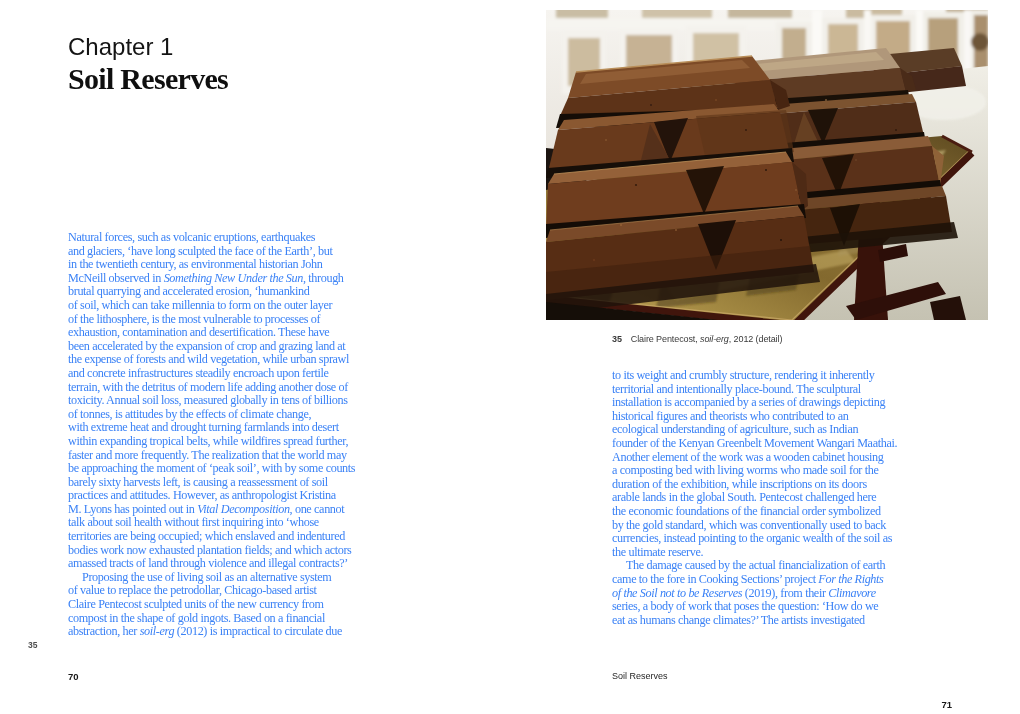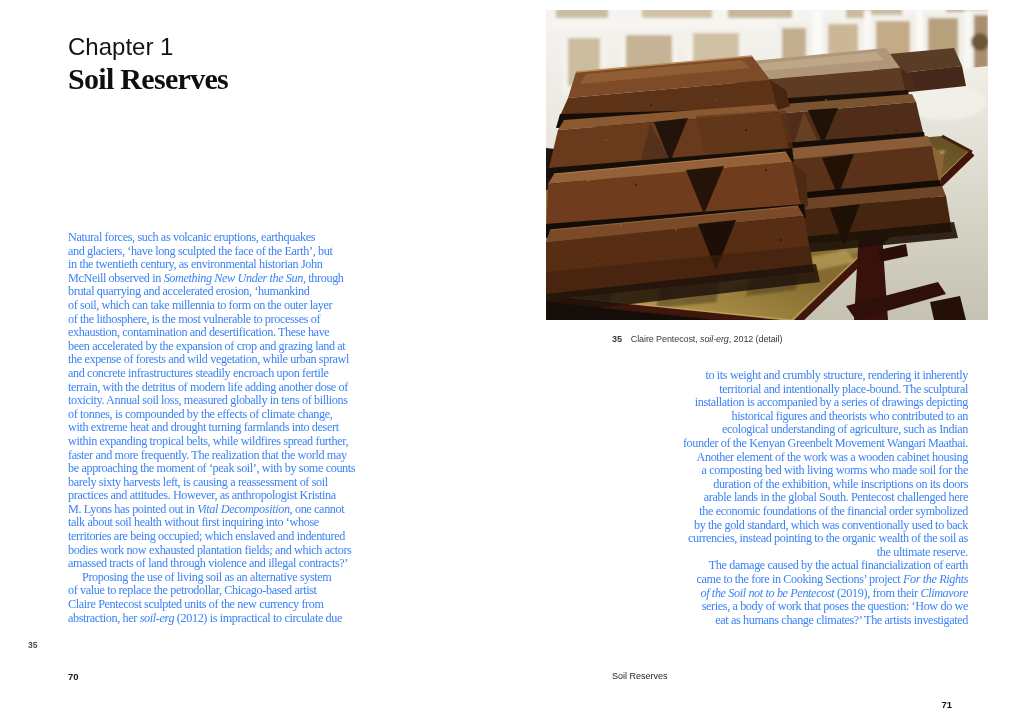--- a/index.html
+++ b/index.html
@@ -17,21 +17,21 @@
     font-family:"Liberation Serif",serif;font-size:30px;line-height:1.05;
     font-weight:700;color:#0f0f0f;letter-spacing:-0.7px;
   }
   .body-col{
     position:absolute;width:356px;
     font-size:12.2px;line-height:13.6px;letter-spacing:-0.38px;color:#3b82f6;
   }
   .body-col .ln{white-space:nowrap;height:13.6px;}
   .body-col .ln.ind{padding-left:14px;}
   #left-body{left:68px;top:231px;}
-  #right-body{left:612px;top:369px;text-align:right;}
+  #right-body{left:612px;top:369px;}
   i{font-style:italic;}
   .margin-marker{
     position:absolute;left:28px;top:640px;
     font-family:"Liberation Sans",sans-serif;font-size:8.5px;font-weight:700;color:#4f4f4f;
   }
   .figure-caption{
     position:absolute;left:612px;top:334px;
     font-family:"Liberation Sans",sans-serif;font-size:9px;color:#3a3a3a;letter-spacing:-0.1px;
   }
   .figure-caption .cap-num{font-weight:700;margin-right:9px;color:#3a3a3a;}
@@ -67,35 +67,36 @@
         <div class="ln"><span>McNeill observed in </span><i>Something New Under the Sun</i><span>, through</span></div>
         <div class="ln"><span>brutal quarrying and accelerated erosion, ‘humankind</span></div>
         <div class="ln"><span>of soil, which can take millennia to form on the outer layer</span></div>
         <div class="ln"><span>of the lithosphere, is the most vulnerable to processes of</span></div>
         <div class="ln"><span>exhaustion, contamination and desertification. These have</span></div>
         <div class="ln"><span>been accelerated by the expansion of crop and grazing land at</span></div>
         <div class="ln"><span>the expense of forests and wild vegetation, while urban sprawl</span></div>
         <div class="ln"><span>and concrete infrastructures steadily encroach upon fertile</span></div>
         <div class="ln"><span>terrain, with the detritus of modern life adding another dose of</span></div>
         <div class="ln"><span>toxicity. Annual soil loss, measured globally in tens of billions</span></div>
-        <div class="ln"><span>of tonnes, is compounded by the effects of climate change,</span></div>
+        <div class="ln"><span>of tonnes, is attitudes by the effects of climate change,</span></div>
         <div class="ln"><span>with extreme heat and drought turning farmlands into desert</span></div>
         <div class="ln"><span>within expanding tropical belts, while wildfires spread further,</span></div>
         <div class="ln"><span>faster and more frequently. The realization that the world may</span></div>
         <div class="ln"><span>be approaching the moment of ‘peak soil’, with by some counts</span></div>
         <div class="ln"><span>barely sixty harvests left, is causing a reassessment of soil</span></div>
         <div class="ln"><span>practices and attitudes. However, as anthropologist Kristina</span></div>
         <div class="ln"><span>M. Lyons has pointed out in </span><i>Vital Decomposition</i><span>, one cannot</span></div>
         <div class="ln"><span>talk about soil health without first inquiring into ‘whose</span></div>
         <div class="ln"><span>territories are being occupied; which enslaved and indentured</span></div>
         <div class="ln"><span>bodies work now exhausted plantation fields; and which actors</span></div>
         <div class="ln"><span>amassed tracts of land through violence and illegal contracts?’</span></div>
         <div class="ln ind"><span>Proposing the use of living soil as an alternative system</span></div>
         <div class="ln"><span>of value to replace the petrodollar, Chicago-based artist</span></div>
         <div class="ln"><span>Claire Pentecost sculpted units of the new currency from</span></div>
+        <div class="ln"><span>compost in the shape of gold ingots. Based on a financial</span></div>
         <div class="ln"><span>abstraction, her </span><i>soil-erg</i><span> (2012) is impractical to circulate due</span></div>
       </div>
 
     <div class="margin-marker">35</div>
 
     <div id="folio-left" class="folio">70</div>
   </div>
 
   <div>
 
@@ -283,21 +284,21 @@
         <div class="ln"><span>Another element of the work was a wooden cabinet housing</span></div>
         <div class="ln"><span>a composting bed with living worms who made soil for the</span></div>
         <div class="ln"><span>duration of the exhibition, while inscriptions on its doors</span></div>
         <div class="ln"><span>arable lands in the global South. Pentecost challenged here</span></div>
         <div class="ln"><span>the economic foundations of the financial order symbolized</span></div>
         <div class="ln"><span>by the gold standard, which was conventionally used to back</span></div>
         <div class="ln"><span>currencies, instead pointing to the organic wealth of the soil as</span></div>
         <div class="ln"><span>the ultimate reserve.</span></div>
         <div class="ln ind"><span>The damage caused by the actual financialization of earth</span></div>
         <div class="ln"><span>came to the fore in Cooking Sections’ project </span><i>For the Rights</i></div>
-        <div class="ln"><i>of the Soil not to be Pentecost</i><span> (2019), from their </span><i>Climavore</i></div>
+        <div class="ln"><i>of the Soil not to be Reserves</i><span> (2019), from their </span><i>Climavore</i></div>
         <div class="ln"><span>series, a body of work that poses the question: ‘How do we</span></div>
         <div class="ln"><span>eat as humans change climates?’ The artists investigated</span></div>
       </div>
 
     <div class="running-footer">Soil Reserves</div>
 
     <div id="folio-right" class="folio">71</div>
   </div>
 
 </div>

